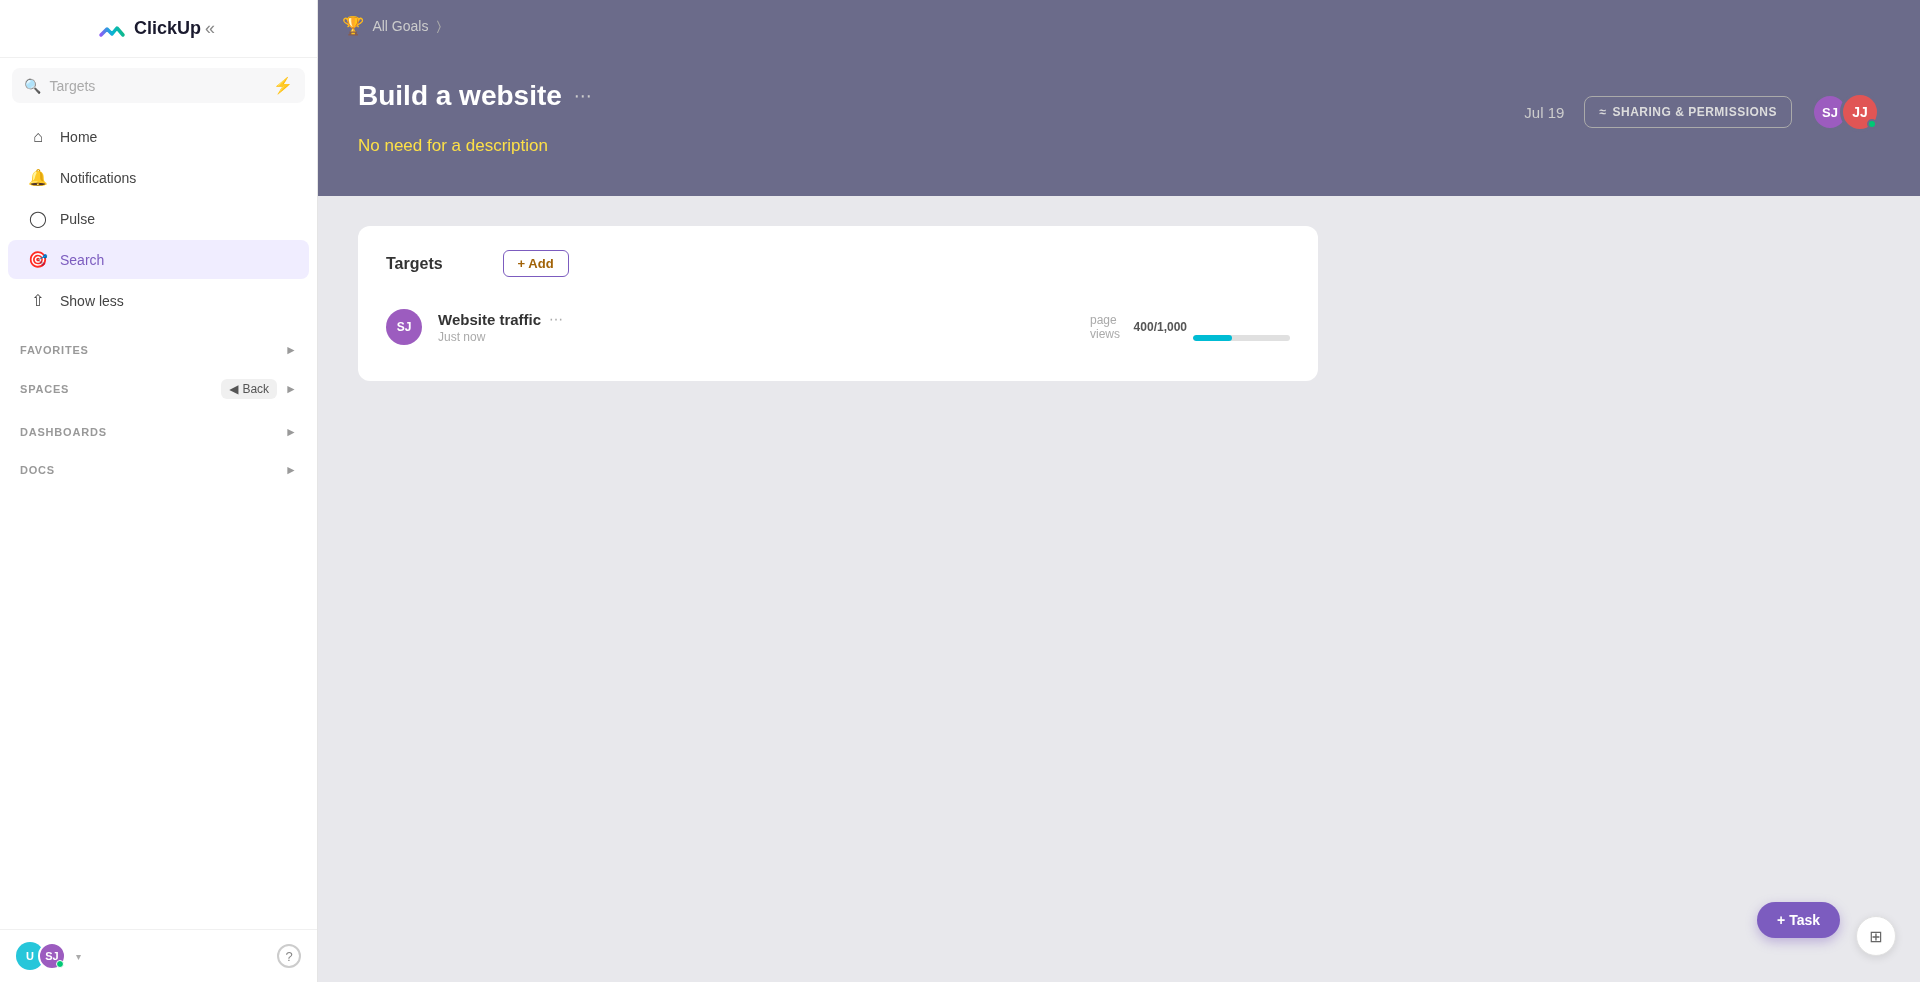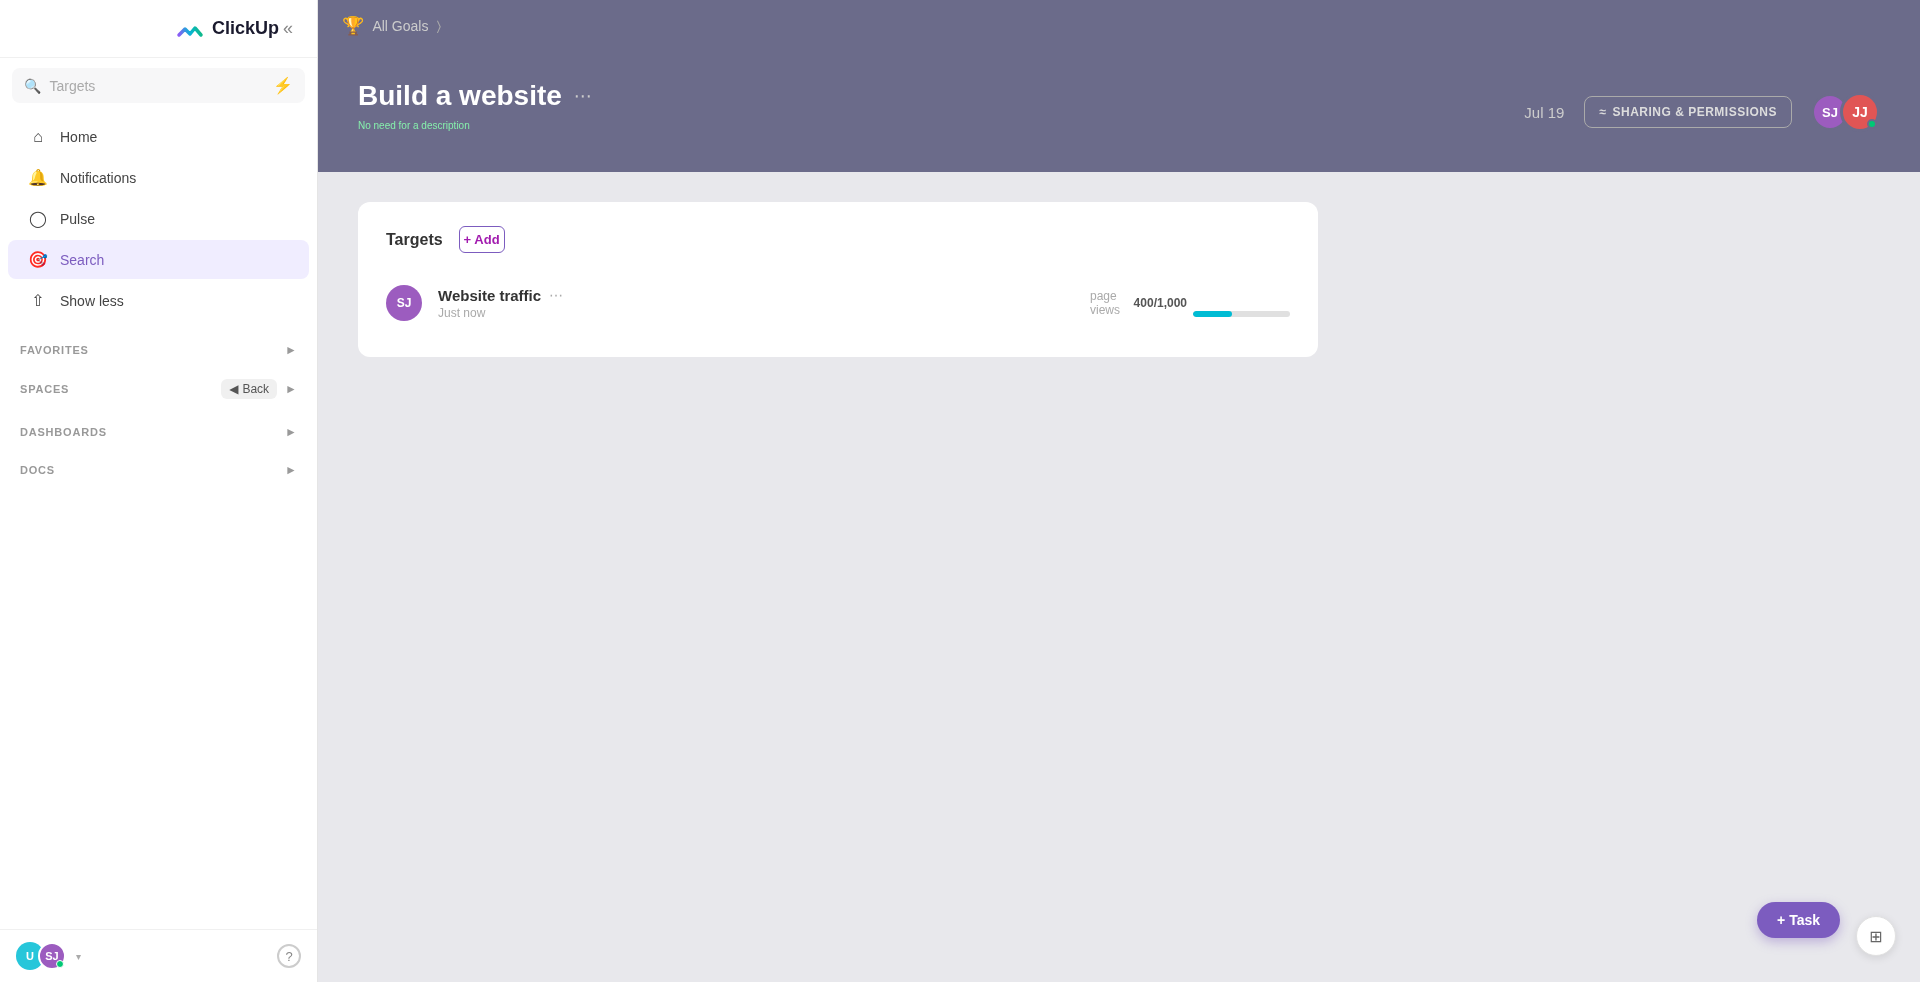--- a/index.html
+++ b/index.html
@@ -13,21 +13,21 @@
       display: flex;
       flex-direction: column;
       height: 100%;
       border-right: 1px solid #e5e5e5;
       position: relative;
     }
 
     .sidebar-header {
       display: flex;
       align-items: center;
-      justify-content: flex-end;
+      justify-content: center;
       padding: 14px 20px;
       border-bottom: 1px solid #f0f0f0;
     }
 
     .logo-area {
       display: flex;
       align-items: center;
       gap: 8px;
     }
 
@@ -310,23 +310,23 @@
     .goal-more-btn {
       background: none;
       border: none;
       color: #ccc;
       font-size: 18px;
       cursor: pointer;
       letter-spacing: 2px;
     }
 
     .goal-description {
-      color: #86efac;
-      font-size: 10px;
-      margin-top: 8px;
+      color: #fde047;
+      font-size: 17px;
+      margin-top: 24px;
     }
 
     .goal-meta-right {
       display: flex;
       align-items: center;
       gap: 20px;
       margin-left: auto;
       padding-top: 16px;
     }
 
@@ -421,26 +421,27 @@
 
     .targets-title {
       font-size: 16px;
       font-weight: 700;
       color: #333;
     }
 
     .add-btn {
       border: 1px solid #7c5cbf;
       background: transparent;
-      color: #a21caf;
-      padding: 5px 4px;
+      color: #a16207;
+      padding: 5px 14px;
       border-radius: 6px;
       font-size: 13px;
       font-weight: 600;
       cursor: pointer;
+      margin-left: 44px;
     }
 
     .target-row {
       display: flex;
       align-items: center;
       gap: 16px;
       padding: 12px 0;
     }
 
     .target-avatar {

